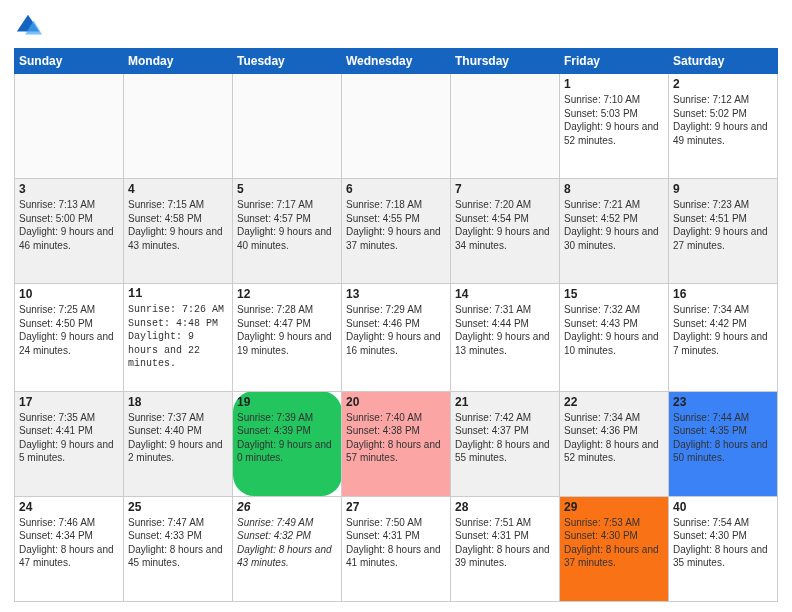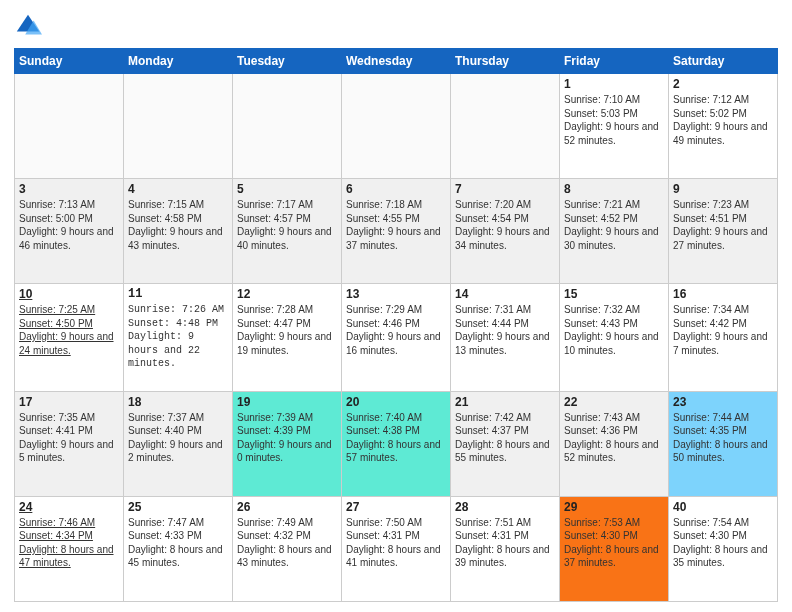--- a/index.html
+++ b/index.html
@@ -185,21 +185,21 @@
 Daylight: 9 hours and 30 minutes.</div>
           </td>
           <td style="background-color: rgb(240, 240, 240);">
             <span class="day-num">9</span>
             <div class="day-info">Sunrise: 7:23 AM
 Sunset: 4:51 PM
 Daylight: 9 hours and 27 minutes.</div>
           </td>
         </tr>
         <tr>
-          <td style="background-color: rgb(255, 255, 255); text-decoration: underline;">
+          <td style="background-color: rgb(255, 255, 255);">
             <span class="day-num">10</span>
             <div class="day-info">Sunrise: 7:25 AM
 Sunset: 4:50 PM
 Daylight: 9 hours and 24 minutes.</div>
           </td>
           <td style="background-color: rgb(255, 255, 255); font-family: Liberation Mono, monospace;">
             <span class="day-num">11</span>
             <div class="day-info">Sunrise: 7:26 AM
 Sunset: 4:48 PM
 Daylight: 9 hours and 22 minutes.</div>
@@ -241,65 +241,65 @@
             <div class="day-info">Sunrise: 7:35 AM
 Sunset: 4:41 PM
 Daylight: 9 hours and 5 minutes.</div>
           </td>
           <td style="background-color: rgb(240, 240, 240);">
             <span class="day-num">18</span>
             <div class="day-info">Sunrise: 7:37 AM
 Sunset: 4:40 PM
 Daylight: 9 hours and 2 minutes.</div>
           </td>
-          <td style="background-color: #5eead4;">
+          <td style="background-color: #22c55e; border-radius: 21px;">
             <span class="day-num">19</span>
             <div class="day-info">Sunrise: 7:39 AM
 Sunset: 4:39 PM
 Daylight: 9 hours and 0 minutes.</div>
           </td>
-          <td style="background-color: #5eead4;">
+          <td style="background-color: #fca5a5;">
             <span class="day-num">20</span>
             <div class="day-info">Sunrise: 7:40 AM
 Sunset: 4:38 PM
 Daylight: 8 hours and 57 minutes.</div>
           </td>
           <td style="background-color: rgb(240, 240, 240);">
             <span class="day-num">21</span>
             <div class="day-info">Sunrise: 7:42 AM
 Sunset: 4:37 PM
 Daylight: 8 hours and 55 minutes.</div>
           </td>
           <td style="background-color: rgb(240, 240, 240);">
             <span class="day-num">22</span>
-            <div class="day-info">Sunrise: 7:43 AM
+            <div class="day-info">Sunrise: 7:34 AM
 Sunset: 4:36 PM
 Daylight: 8 hours and 52 minutes.</div>
           </td>
-          <td style="background-color: #7dd3fc;">
+          <td style="background-color: #3b82f6;">
             <span class="day-num">23</span>
             <div class="day-info">Sunrise: 7:44 AM
 Sunset: 4:35 PM
 Daylight: 8 hours and 50 minutes.</div>
           </td>
         </tr>
         <tr>
-          <td style="background-color: rgb(255, 255, 255); text-decoration: underline;">
+          <td style="background-color: rgb(255, 255, 255);">
             <span class="day-num">24</span>
             <div class="day-info">Sunrise: 7:46 AM
 Sunset: 4:34 PM
 Daylight: 8 hours and 47 minutes.</div>
           </td>
           <td style="background-color: rgb(255, 255, 255);">
             <span class="day-num">25</span>
             <div class="day-info">Sunrise: 7:47 AM
 Sunset: 4:33 PM
 Daylight: 8 hours and 45 minutes.</div>
           </td>
-          <td style="background-color: rgb(255, 255, 255);">
+          <td style="background-color: rgb(255, 255, 255); font-style: italic;">
             <span class="day-num">26</span>
             <div class="day-info">Sunrise: 7:49 AM
 Sunset: 4:32 PM
 Daylight: 8 hours and 43 minutes.</div>
           </td>
           <td style="background-color: rgb(255, 255, 255); margin-top: 8px;">
             <span class="day-num">27</span>
             <div class="day-info">Sunrise: 7:50 AM
 Sunset: 4:31 PM
 Daylight: 8 hours and 41 minutes.</div>

